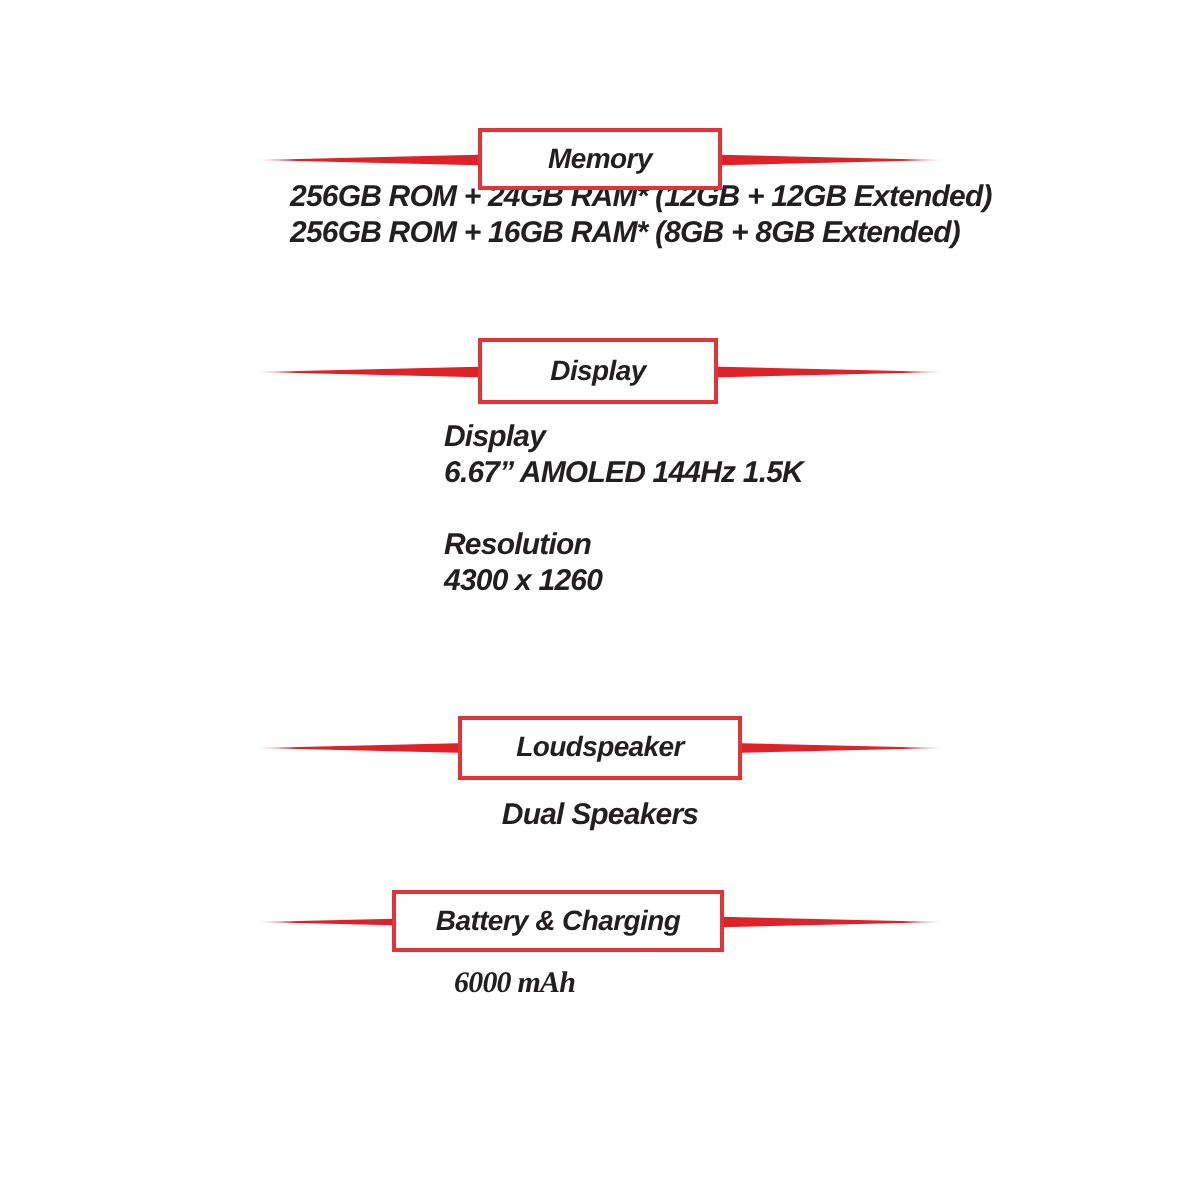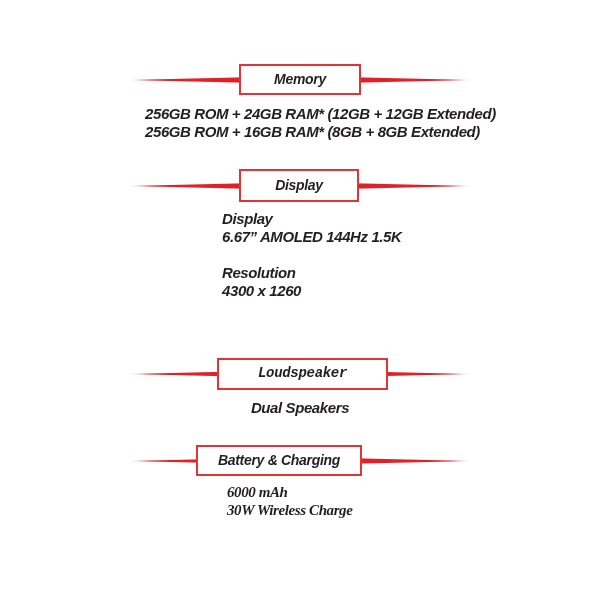--- a/index.html
+++ b/index.html
@@ -73,21 +73,21 @@
           <stop offset="0.06" stop-color="#df2128" stop-opacity="1"></stop>
           <stop offset="0.94" stop-color="#df2128" stop-opacity="1"></stop>
           <stop offset="1" stop-color="#df2128" stop-opacity="0.15"></stop>
         </linearGradient>
       </defs>
       <polygon points="0,6 172,2 344,6 172,10" fill="url(#redFade)"></polygon>
     </svg>
     <div class="header-box" style="left:239px; top:64px; width:122px; height:31px;">
       <span class="header-label">Memory</span>
     </div>
-    <div class="spec-block" style="left:145px; top:105px;">
+    <div class="spec-block" style="left:145px; top:90px;">
       <div class="spec-line">256GB ROM + 24GB RAM* (12GB + 12GB Extended)</div>
       <div class="spec-line">256GB ROM + 16GB RAM* (8GB + 8GB Extended)</div>
     </div>
   </div>
 
   <div>
     <svg class="connector" style="left:128px; top:179.5px;" width="344" height="12" viewBox="0 0 344 12">
       <polygon points="0,6 172,2 344,6 172,10" fill="url(#redFade)"></polygon>
     </svg>
     <div class="header-box" style="left:239px; top:169px; width:120px; height:33px;">
@@ -99,34 +99,33 @@
       <div class="spec-line"></div>
       <div class="spec-line">Resolution</div>
       <div class="spec-line">4300 x 1260</div>
     </div>
   </div>
 
   <div>
     <svg class="connector" style="left:128px; top:368px;" width="344" height="12" viewBox="0 0 344 12">
       <polygon points="0,6 172,2 344,6 172,10" fill="url(#redFade)"></polygon>
     </svg>
-    <div class="header-box" style="left:217px; top:358px; width:171px; height:32px;font-family:Liberation Mono, monospace;">
+    <div class="header-box" style="left:229px; top:358px; width:142px; height:32px;">
       <span class="header-label">Loudspeaker</span>
     </div>
     <div class="spec-block centered" style="top:399px;">
       <div class="spec-line">Dual Speakers</div>
     </div>
   </div>
 
   <div>
     <svg class="connector" style="left:128px; top:454.5px;" width="344" height="12" viewBox="0 0 344 12">
       <polygon points="0,6 172,2 344,6 172,10" fill="url(#redFade)"></polygon>
     </svg>
     <div class="header-box" style="left:196px; top:445px; width:166px; height:31px;justify-content:center;">
       <span class="header-label">Battery &amp; Charging</span>
     </div>
     <div class="spec-block" style="left:227px; top:483px;font-family:Liberation Serif, serif;">
       <div class="spec-line">6000 mAh</div>
-      <div class="spec-line">30W Wireless Charge</div>
     </div>
   </div>
 
 </div>
 
 </body></html>

